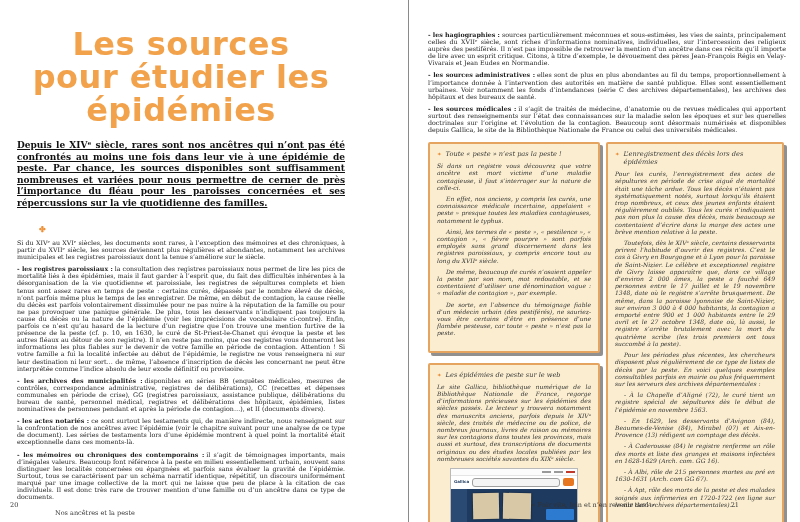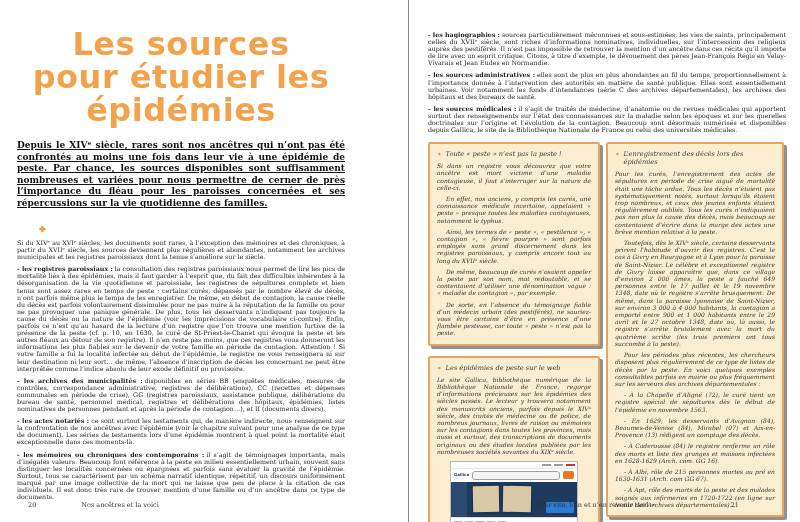--- a/index.html
+++ b/index.html
@@ -19,34 +19,34 @@
     font-size:32px;line-height:33px;letter-spacing:.5px;}
   .intro{margin-top:13px;font-weight:bold;font-size:9px;line-height:11.5px;
     text-align:justify;color:#111;text-decoration:underline;}
   .section-head{margin-top:15px;padding-left:22px;display:flex;align-items:baseline;gap:9px;
     color:#ED9136;font-weight:bold;font-size:9.5px;}
   .ornament{font-size:8px;color:#ED9136;}
   .body-p{margin:5px 0 0 0;font-size:6.3px;line-height:7.1px;text-align:justify;color:#222;}
   .lead{font-weight:bold;margin-right:2px;}
 
   .footer{position:absolute;top:501px;font-size:6.5px;color:#333;}
-  #footer-left{left:28px;width:300px;display:flex;}
+  #footer-left{left:10px;width:300px;display:flex;flex-direction:column;}
   #footer-left .book-title{margin-left:45px;}
   #footer-right{left:428px;width:330px;display:flex;justify-content:center;position:absolute;}
   #footer-right .quote{margin-right:0;}
   #footer-right .pg{position:absolute;right:19px;top:0;}
 
   
   .rp-top{margin-top:31px;}
   .boxes{margin-top:9px;display:flex;gap:6px;align-items:flex-start;}
   .col{display:flex;flex-direction:column;gap:10px;}
   .col-a{width:172px;}
   .col-b{width:178px;}
   .notebox{background:#FBEED0;border:2px solid #E5A45F;border-radius:2px;
-    box-shadow:3px 3px 0 #909090;padding:6px 7px 7px 7px;box-sizing:border-box;}
+    box-shadow:3px 3px 0 #909090;padding:6px 7px 14px 7px;box-sizing:border-box;}
   .box-title{display:flex;align-items:baseline;gap:4px;font-style:italic;
     font-size:6.6px;line-height:8px;color:#3a3a3a;}
   .bullet{font-style:normal;font-size:5.5px;color:#E8872E;}
   .box-p{margin:4px 0 0 0;font-style:italic;font-size:6px;line-height:7.2px;
     text-align:justify;color:#333;}
   .box-p.ind{text-indent:9px;}
 
   
   .shot{width:126px;height:64px;margin:6px auto 0 auto;background:#fff;
     border:1px solid #b9b9b9;display:flex;flex-direction:column;overflow:hidden;}
@@ -100,21 +100,21 @@
   <p class="body-p">
     <span class="lead">- les actes notariés :</span><span>ce sont surtout les testaments qui, de manière indirecte, nous renseignent sur la confrontation de nos ancêtres avec l’épidémie (voir le chapitre suivant pour une analyse de ce type de document). Les séries de testaments lors d’une épidémie montrent à quel point la mortalité était exceptionnelle dans ces moments-là.</span>
   </p>
   <p class="body-p">
     <span class="lead">- les mémoires ou chroniques des contemporains :</span><span>il s’agit de témoignages importants, mais d’inégales valeurs. Beaucoup font référence à la peste en milieu essentiellement urbain, souvent sans distinguer les localités concernées ou épargnées et parfois sans évaluer la gravité de l’épidémie. Surtout, tous se caractérisent par un schéma narratif identique, répétitif, un discours uniformément marqué par une image collective de la mort qui ne laisse que peu de place à la citation de cas individuels. Il est donc très rare de trouver mention d’une famille ou d’un ancêtre dans ce type de documents.</span>
   </p>
 </div>
 
 <div class="footer" id="footer-left">
   <span>20</span>
-  <span class="book-title">Nos ancêtres et la voici</span>
+  <span class="book-title">Nos ancêtres et la peste</span>
 </div>
 
 <div class="page" id="page-right">
   <div class="rp-top">
     <p class="body-p">
       <span class="lead">- les hagiographies :</span><span>sources particulièrement méconnues et sous-estimées, les vies de saints, principalement celles du XVIIᵉ siècle, sont riches d’informations nominatives, individuelles, sur l’intercession des religieux auprès des pestiférés. Il n’est pas impossible de retrouver la mention d’un ancêtre dans ces récits qu’il importe de lire avec un esprit critique. Citons, à titre d’exemple, le dévouement des pères Jean-François Régis en Velay-Vivarais et Jean Eudes en Normandie.</span>
     </p>
     <p class="body-p">
       <span class="lead">- les sources administratives :</span><span>elles sont de plus en plus abondantes au fil du temps, proportionnellement à l’importance donnée à l’intervention des autorités en matière de santé publique. Elles sont essentiellement urbaines. Voir notamment les fonds d’intendances (série C des archives départementales), les archives des hôpitaux et des bureaux de santé.</span>
     </p>

